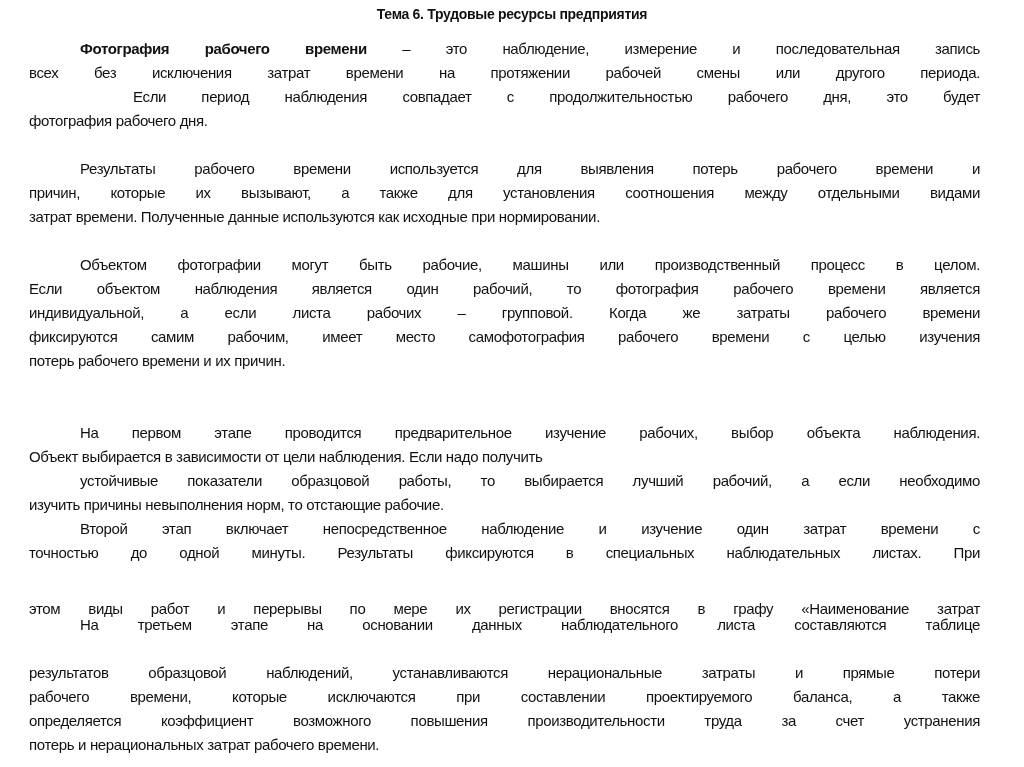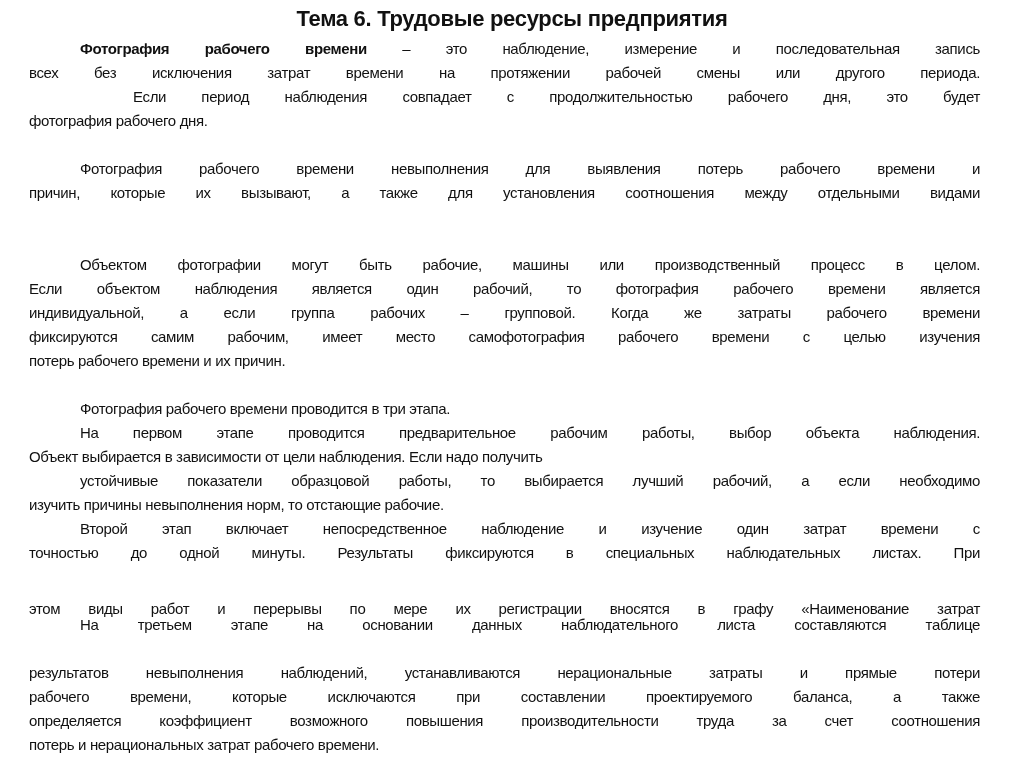--- a/index.html
+++ b/index.html
@@ -1,57 +1,57 @@
 <!DOCTYPE html>
 <html><head>
 <meta charset="utf-8">
 <style>
   html, body { margin: 0; padding: 0; background: #ffffff; }
   body { width: 1024px; height: 767px; overflow: hidden; position: relative;
          font-family: "Liberation Sans", sans-serif; color: #111111; }
   .page { position: absolute; left: 0; top: 0; width: 1024px; height: 767px; }
   .title { position: absolute; left: 0; width: 1024px; top: 6px; text-align: center;
-           font-size: 22px; font-weight: bold; letter-spacing: -0.3px; }
+           font-size: 14px; font-weight: bold; letter-spacing: -0.3px; }
   .ln { position: absolute; left: 29px; width: 951px; font-size: 15px; line-height: 24px;
         white-space: nowrap; letter-spacing: -0.35px; }
   .ln.j { text-align: justify; text-align-last: justify; }
   .ln.ind { left: 80px; width: 900px; }
   .ln.ind2 { left: 133px; width: 847px; }
   .b { font-weight: bold; }
   .u { }
 </style>
 </head>
 <body>
 
 <div class="page">
   <div class="title">Тема 6. Трудовые ресурсы предприятия</div>
 
   <div class="ln ind j" style="top:37px"><span class="b">Фотография рабочего времени</span><span> – это наблюдение, измерение и последовательная запись</span></div>
   <div class="ln j" style="top:61px">всех без исключения затрат времени на протяжении рабочей смены или другого периода.</div>
   <div class="ln ind2 j" style="top:85px">Если период наблюдения совпадает с продолжительностью рабочего дня, это будет</div>
   <div class="ln" style="top:109px">фотография рабочего дня.</div>
 
-  <div class="ln ind j" style="top:157px">Фотография рабочего времени невыполнения для выявления потерь рабочего времени и</div>
+  <div class="ln ind j" style="top:157px">Результаты рабочего времени используется для выявления потерь рабочего времени и</div>
   <div class="ln j" style="top:181px">причин, которые их вызывают, а также для установления соотношения между отдельными видами</div>
+  <div class="ln" style="top:205px">затрат времени. Полученные данные используются как исходные при нормировании.</div>
 
   <div class="ln ind j" style="top:253px">Объектом фотографии могут быть рабочие, машины или производственный процесс в целом.</div>
   <div class="ln j" style="top:277px">Если объектом наблюдения является один рабочий, то фотография рабочего времени является</div>
-  <div class="ln j" style="top:301px">индивидуальной, а если группа рабочих – групповой. Когда же затраты рабочего времени</div>
+  <div class="ln j" style="top:301px">индивидуальной, а если листа рабочих – групповой. Когда же затраты рабочего времени</div>
   <div class="ln j" style="top:325px">фиксируются самим рабочим, имеет место самофотография рабочего времени с целью изучения</div>
   <div class="ln" style="top:349px">потерь рабочего времени и их причин.</div>
 
-  <div class="ln ind" style="top:397px">Фотография рабочего времени проводится в три этапа.</div>
 
-  <div class="ln ind j" style="top:421px"><span class="u">На первом этапе</span><span> проводится предварительное рабочим работы, выбор объекта наблюдения.</span></div>
+  <div class="ln ind j" style="top:421px"><span class="u">На первом этапе</span><span> проводится предварительное изучение рабочих, выбор объекта наблюдения.</span></div>
   <div class="ln" style="top:445px">Объект выбирается в зависимости от цели наблюдения. Если надо получить</div>
   <div class="ln" style="top:493px">изучить причины невыполнения норм, то отстающие рабочие.</div>
   <div class="ln ind j" style="top:469px">устойчивые показатели образцовой работы, то выбирается лучший рабочий, а если необходимо</div>
 
   <div class="ln ind j" style="top:517px"><span class="u">Второй этап</span><span> включает непосредственное наблюдение и изучение один затрат времени с</span></div>
   <div class="ln j" style="top:541px">точностью до одной минуты. Результаты фиксируются в специальных наблюдательных листах. При</div>
   <div class="ln j" style="top:597px">этом виды работ и перерывы по мере их регистрации вносятся в графу «Наименование затрат</div>
 
   <div class="ln ind j" style="top:613px"><span class="u">На третьем этапе</span><span> на основании данных наблюдательного листа составляются таблице</span></div>
-  <div class="ln j" style="top:661px">результатов невыполнения наблюдений, устанавливаются нерациональные затраты и прямые потери</div>
+  <div class="ln j" style="top:661px">результатов образцовой наблюдений, устанавливаются нерациональные затраты и прямые потери</div>
   <div class="ln j" style="top:685px">рабочего времени, которые исключаются при составлении проектируемого баланса, а также</div>
-  <div class="ln j" style="top:709px">определяется коэффициент возможного повышения производительности труда за счет соотношения</div>
+  <div class="ln j" style="top:709px">определяется коэффициент возможного повышения производительности труда за счет устранения</div>
   <div class="ln" style="top:733px">потерь и нерациональных затрат рабочего времени.</div>
 </div>
 
 </body></html>

